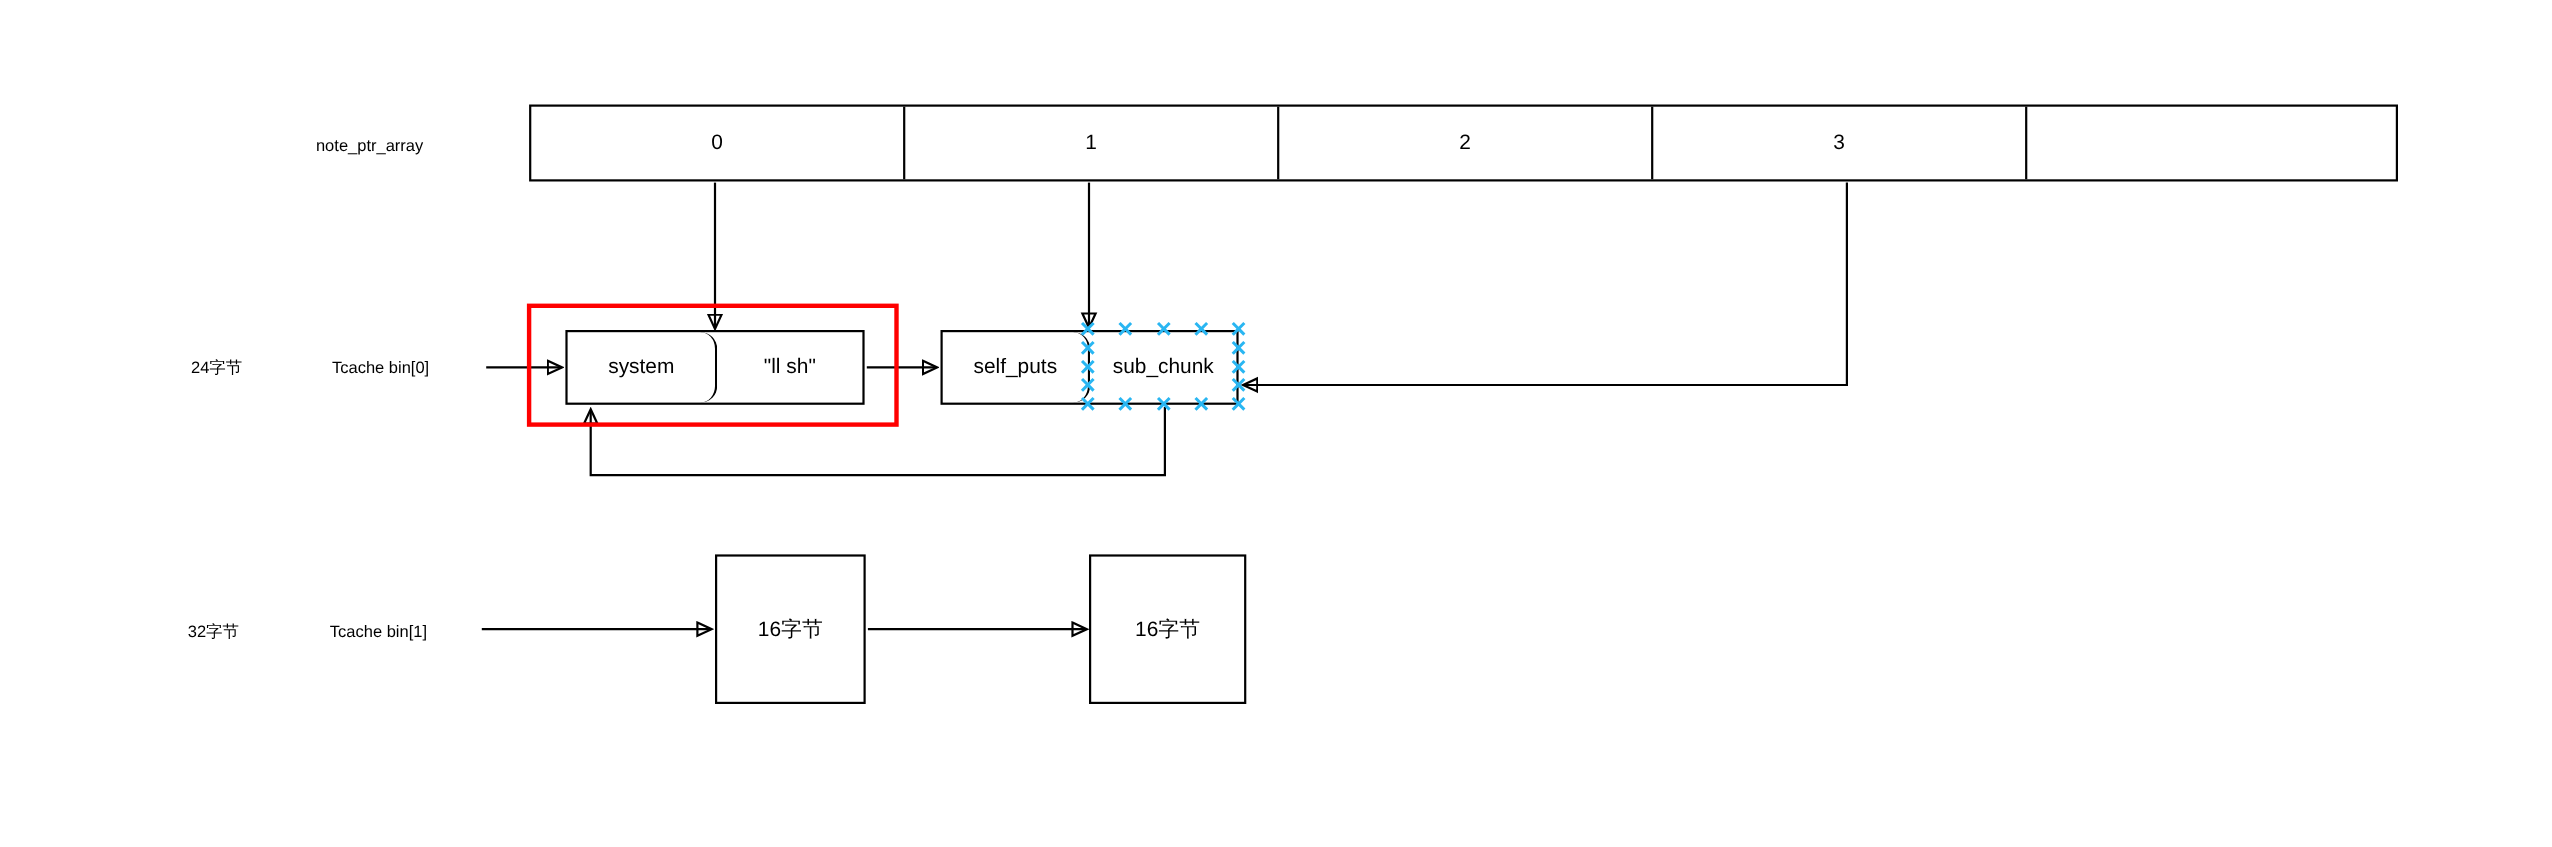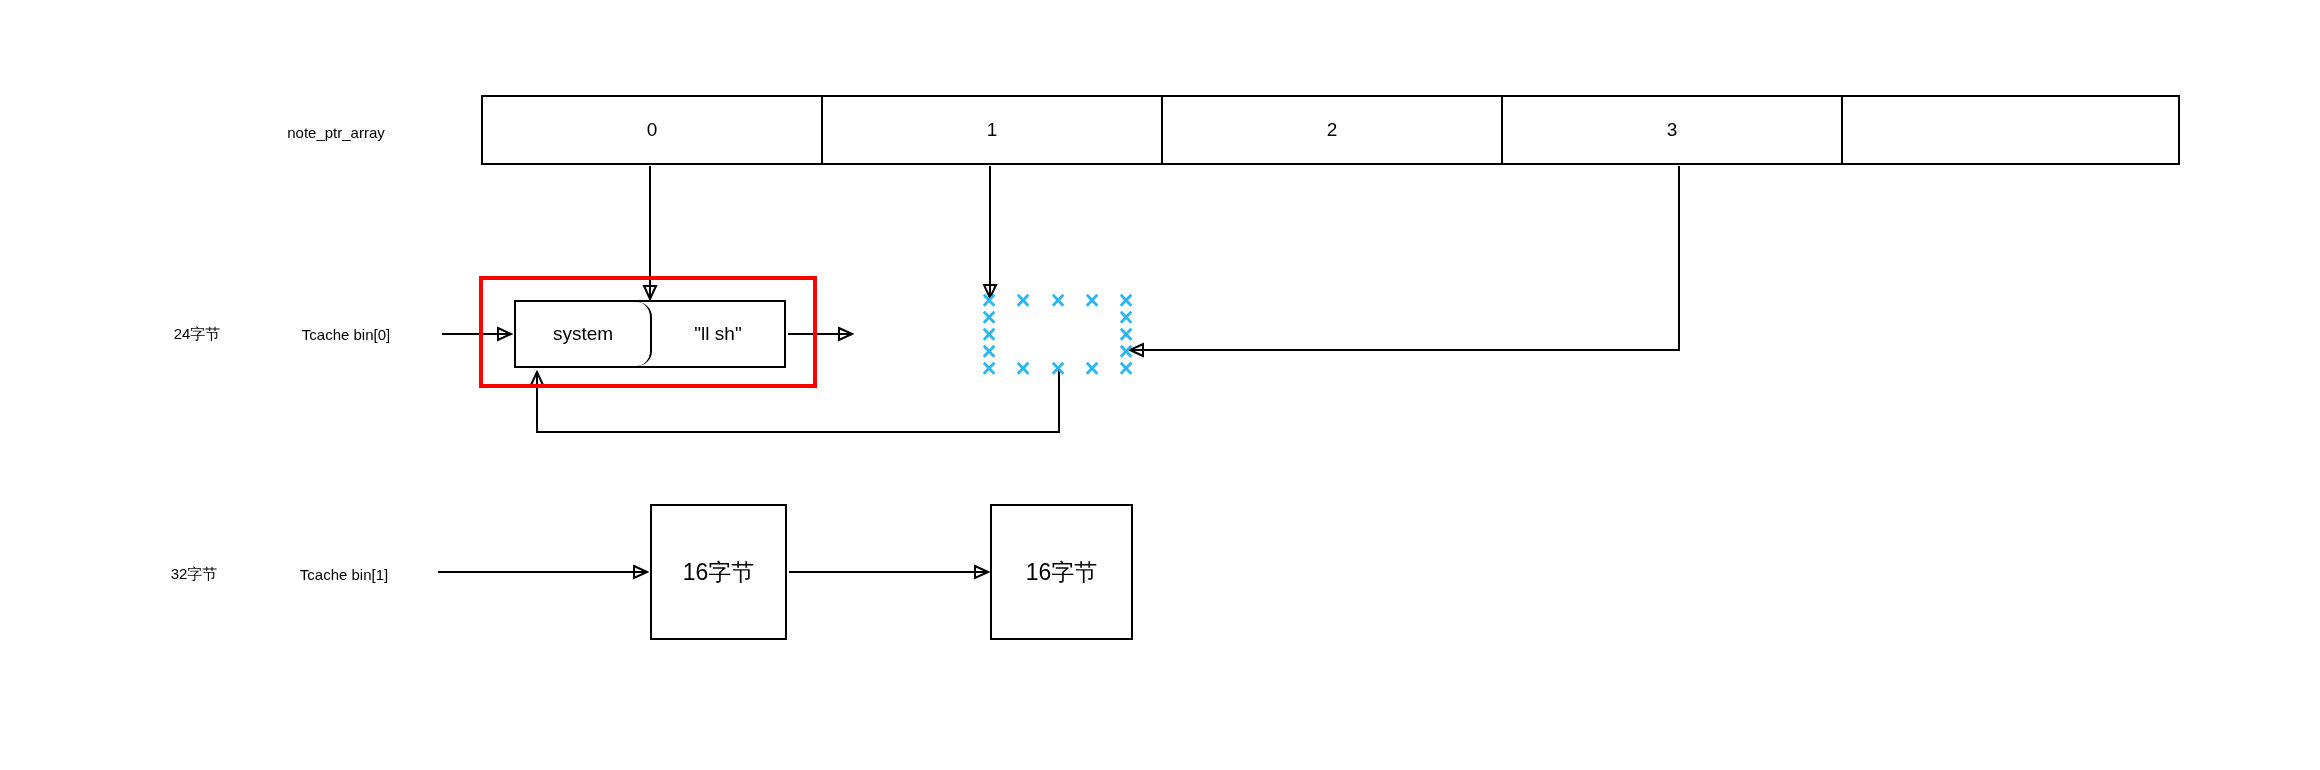--- a/index.html
+++ b/index.html
@@ -20,21 +20,21 @@
   #chunkA{left:514px;top:300px;width:272px;height:68px;}
   #chunkA .c1{width:134px;}
   #chunkA .c2{flex:1;}
   #chunkB{left:855px;top:300px;width:271px;height:68px;}
   #chunkB .c1{width:132px;}
   #chunkB .c2{flex:1;}
   #redRect{position:absolute;left:479px;top:276px;width:338px;height:112px;
            border:4px solid #ff0000;box-sizing:border-box;pointer-events:none;}
   
   .bbox{position:absolute;border:2px solid #000;box-sizing:border-box;background:#fff;
-        display:flex;align-items:center;justify-content:center;font-size:23px;}
+        display:flex;align-items:center;justify-content:center;font-size:19px;}
   #b16a{left:650px;top:504px;width:137px;height:136px;}
   #b16b{left:990px;top:504px;width:143px;height:136px;}
   
   #wires{position:absolute;left:0;top:0;width:2320px;height:770px;}
   #wires path{stroke:#000;stroke-width:2;fill:none;}
   
   .xmark{position:absolute;transform:translate(-50%,-50%);font-size:25px;font-weight:700;
          line-height:1;z-index:30;pointer-events:none;font-family:"Liberation Sans",sans-serif;}
 </style>
 </head>
@@ -71,20 +71,24 @@
   <div class="lbl" style="left:157px;top:323px;width:80px;height:22px;">24字节</div>
   <div class="lbl" style="left:266px;top:323px;width:160px;height:22px;">Tcache bin[0]</div>
 
   <div id="redRect" style="border-color: rgb(255, 0, 0);"></div>
 
   <div id="chunkA" class="chunk">
     <div class="ccell c1 cdiv">system</div>
     <div class="ccell c2">"ll sh"</div>
   </div>
 
+  <div id="chunkB" class="chunk">
+    <div class="ccell c1 cdiv">self_puts</div>
+    <div class="ccell c2">sub_chunk</div>
+  </div>
 
   <div id="xmarks">
       <span class="xmark" style="left: 989px; top: 300px; color: rgb(41, 182, 242);">×</span>
       <span class="xmark" style="left: 1023px; top: 300px; color: rgb(41, 182, 242);">×</span>
       <span class="xmark" style="left: 1058px; top: 300px; color: rgb(41, 182, 242);">×</span>
       <span class="xmark" style="left: 1092px; top: 300px; color: rgb(41, 182, 242);">×</span>
       <span class="xmark" style="left: 1126px; top: 300px; color: rgb(41, 182, 242);">×</span>
       <span class="xmark" style="left: 989px; top: 368px; color: rgb(41, 182, 242);">×</span>
       <span class="xmark" style="left: 1023px; top: 368px; color: rgb(41, 182, 242);">×</span>
       <span class="xmark" style="left: 1058px; top: 368px; color: rgb(41, 182, 242);">×</span>

